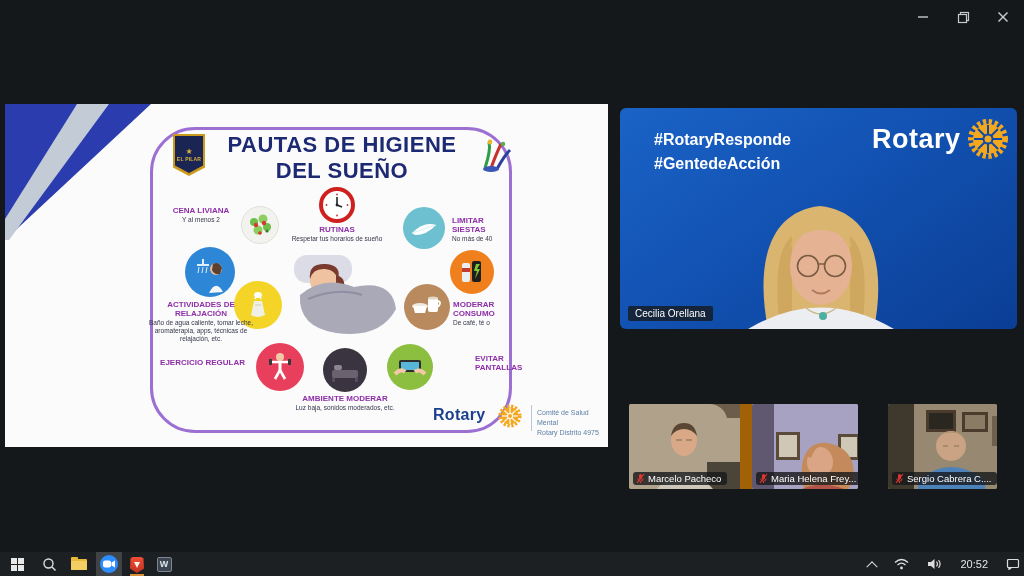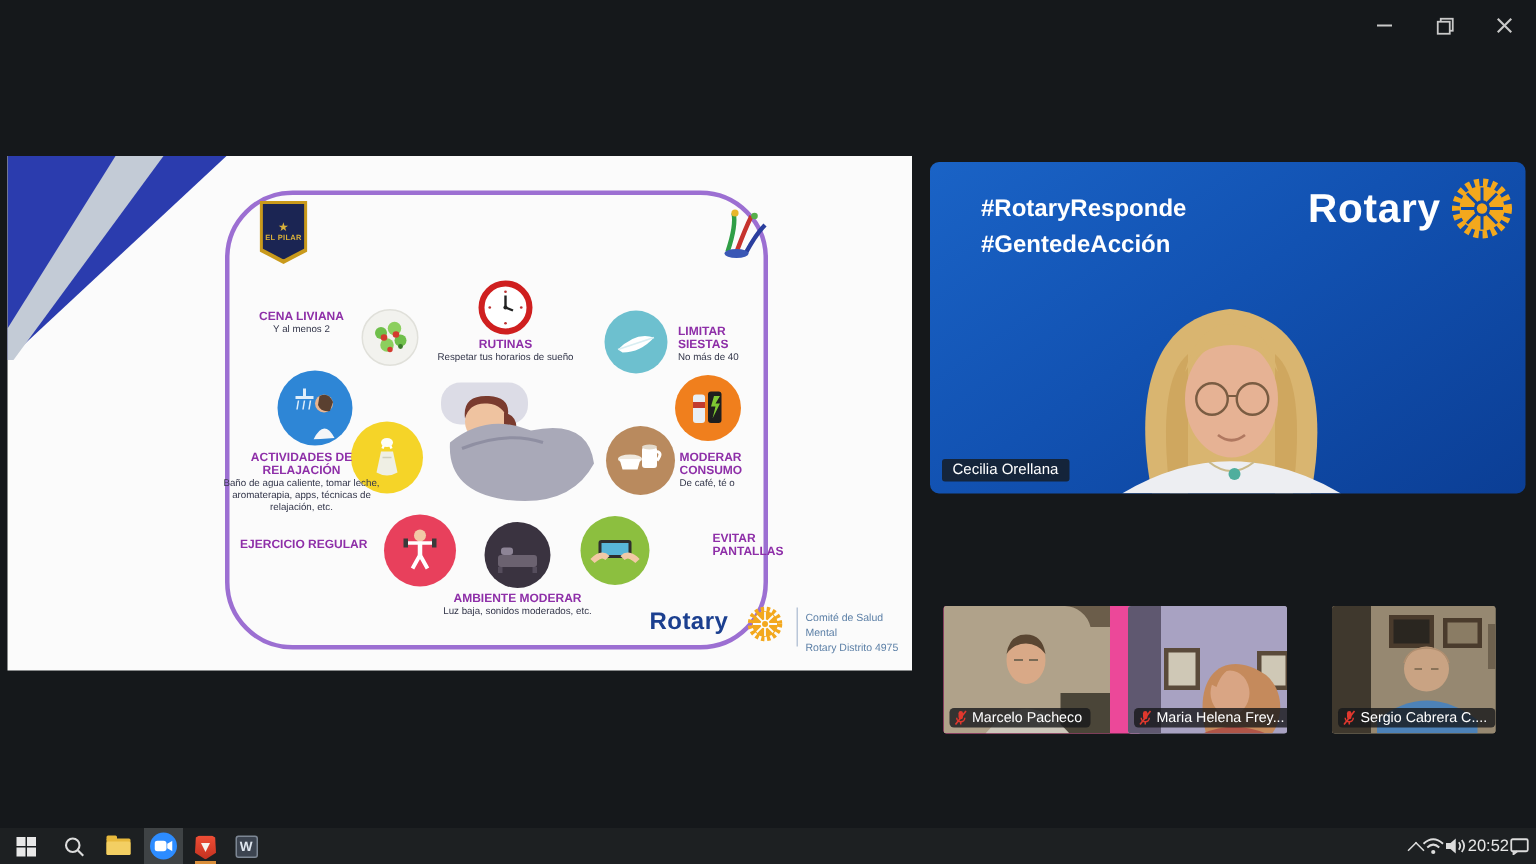--- a/index.html
+++ b/index.html
@@ -66,21 +66,21 @@
   #speaker { position:absolute; left:620px; top:108px; width:397px; height:221px; border-radius:6px; overflow:hidden;
              background:linear-gradient(145deg,#1a63c6 0%, #1252b2 45%, #0b3e95 100%); }
   .hashtags { position:absolute; left:34px; top:20px; font-size:16px; font-weight:bold; color:#fff; line-height:1.5; }
   .spk-brand { position:absolute; left:252px; top:16px; font-size:27px; font-weight:600; color:#fff; letter-spacing:0.5px; }
   .spk-gear { position:absolute; left:345px; top:8px; }
   .name-tag { position:absolute; left:8px; bottom:8px; background:rgba(22,24,26,0.78); color:#fff;
               font-size:10px; padding:2px 7px; border-radius:2px; display:flex; align-items:center; gap:3px; }
 
   
   .ptile { position:absolute; top:404px; height:85px; border-radius:2px; overflow:hidden; }
-  #p1 { left:629px; width:132px; background:#ec4899; }
+  #p1 { left:629px; width:132px; background:#a16207; }
   #p2 { left:752px; width:106px; background:#a8a2c2; }
   #p3 { left:888px; width:109px; background:#968871; }
   .ptag { position:absolute; left:4px; bottom:4px; background:rgba(22,24,26,0.8); color:#fff;
           font-size:9.5px; padding:1px 6px 1px 3px; border-radius:3px; display:flex; align-items:center; gap:3px; white-space:nowrap; }
 
   
   #taskbar { position:absolute; left:0; bottom:0; width:1024px; height:24px; background:#1d2022; display:flex; align-items:center; }
   .tb-icon { height:24px; display:flex; align-items:center; justify-content:center; }
   .start { width:34px; }
   .start-grid { display:grid; grid-template-columns:6px 6px; grid-template-rows:6px 6px; gap:1px; }
@@ -95,21 +95,21 @@
   .tb-brave { width:26px; position:relative; height:24px; }
   .brave-shape { width:14px; height:16px; margin-top:2px;
                  clip-path:polygon(50% 100%, 0 72%, 4% 8%, 20% 0, 80% 0, 96% 8%, 100% 72%);
                  background:linear-gradient(#ef4e36,#c4311f); position:relative; }
   .brave-shape::after { content:""; position:absolute; left:4px; top:5px; width:6px; height:6px;
                  clip-path:polygon(50% 100%, 0 0, 100% 0); background:#f6f3ee; }
   .brave-underline { position:absolute; left:6px; bottom:0; width:14px; height:2px; background:#d98e3a; }
   .tb-word { width:28px; }
   .word-box { width:15px; height:15px; border-radius:2px; background:#3c4450; border:1px solid #7d8794;
               color:#dfe6ee; font-size:9px; font-weight:bold; display:flex; align-items:center; justify-content:center; }
-  .tb-right { position:absolute; right:4px; top:0; height:24px; display:flex; align-items:center; gap:0; }
+  .tb-right { position:absolute; right:4px; top:0; height:24px; display:flex; align-items:center; gap:18px; }
   .tb-time { color:#e6e6e6; font-size:11px; }
   .chev { width:8px; height:8px; display:block; border-left:1.5px solid #dcdcdc; border-top:1.5px solid #dcdcdc;
           transform:rotate(45deg) translate(2px,2px); }
 
   svg { display:block; }
 </style>
 </head>
 <body>
 
 <div id="screen">
@@ -142,20 +142,24 @@
 
     <div id="frame"></div>
 
     <div class="badge">
       <div class="badge-inner">
         <span class="badge-star">★</span>
         <span class="badge-text">EL PILAR</span>
       </div>
     </div>
 
+    <div class="slide-title">
+      <div>PAUTAS DE HIGIENE</div>
+      <div>DEL SUEÑO</div>
+    </div>
 
     <svg class="club-logo" width="38" height="36">
       <path d="M8,30 Q14,12 12,4" stroke="#2f9e46" stroke-width="3" fill="none"></path>
       <path d="M14,30 Q20,14 24,6" stroke="#c6332e" stroke-width="3" fill="none"></path>
       <path d="M20,31 Q27,18 33,12" stroke="#2b3f9e" stroke-width="3" fill="none"></path>
       <circle cx="13" cy="4" r="2.4" fill="#e8b72c"></circle>
       <circle cx="26" cy="6" r="2.2" fill="#54b04a"></circle>
       <ellipse cx="14" cy="31" rx="8" ry="3" fill="#3a57b5"></ellipse>
     </svg>
 

